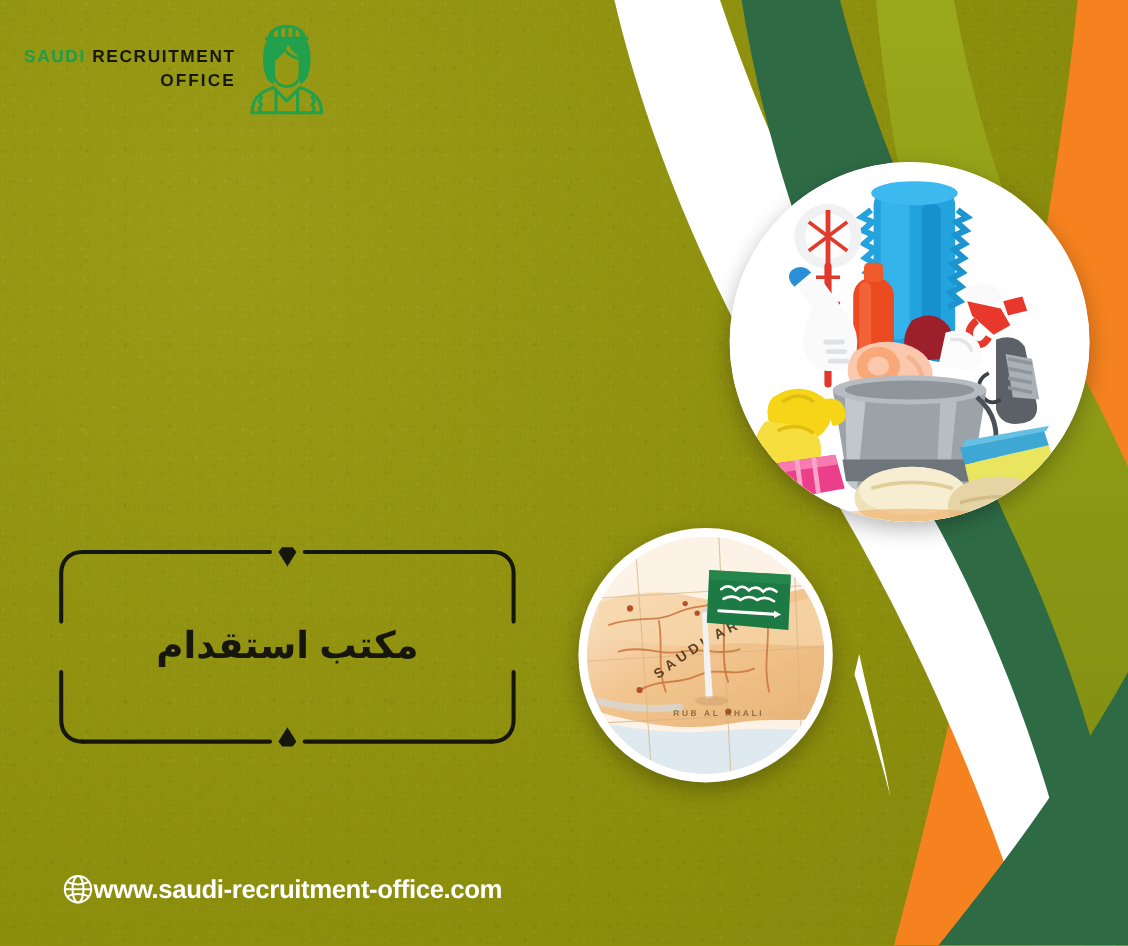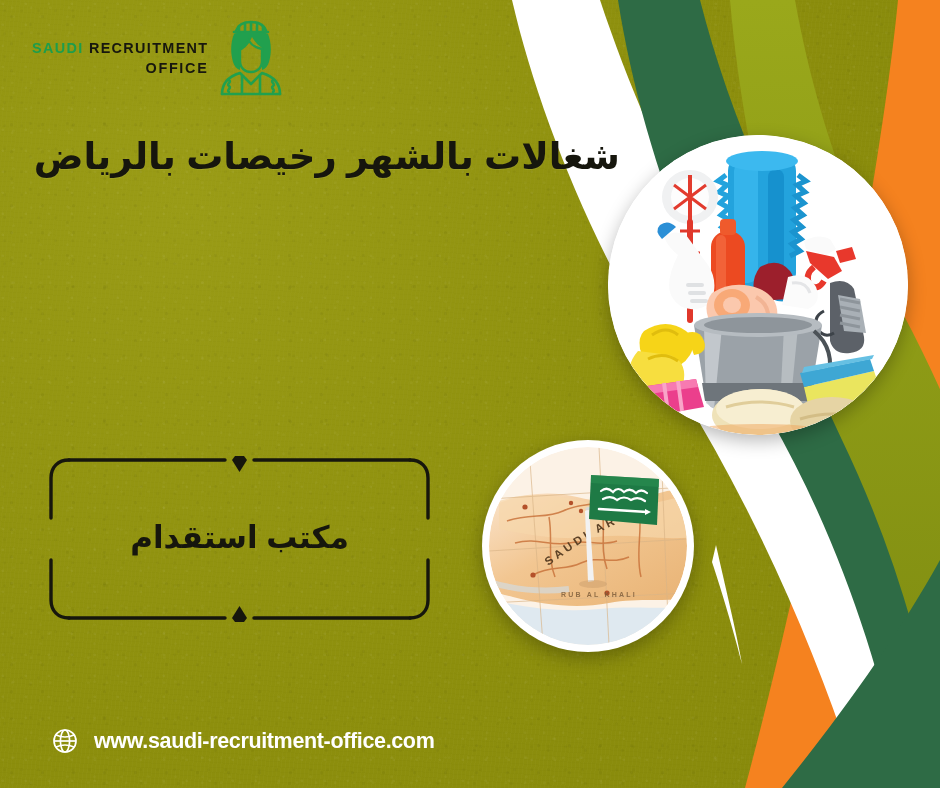--- a/index.html
+++ b/index.html
@@ -50,21 +50,21 @@
   .logo {
     position: absolute; left: 20px; top: 14px;
     display: flex; align-items: center; gap: 4px;
     height: 84px;
   }
   .logo-text { line-height: 1.15; padding-top: 4px; }
   .logo-line1 {
     font-size: 14.4px; font-weight: 700; letter-spacing: 1.35px;
     white-space: nowrap;
   }
-  .logo-saudi { color: #1e9d4b; margin-left: 12px; }
+  .logo-saudi { color: #1e9d4b; }
   .logo-recruit { color: #17170e; }
   .logo-line2 {
     font-size: 14.4px; font-weight: 700; letter-spacing: 1.7px;
     color: #17170e; text-align: right; margin-top: 3px;
   }
   .logo-mark { width: 78px; height: 84px; }
 
   
   .headline {
     position: absolute; right: 320px; top: 134px;
@@ -94,21 +94,21 @@
     font-weight: 700;
     font-size: 31px;
     line-height: 1.28;
     letter-spacing: -0.2px;
     padding-bottom: 2px;
   }
 
   
   .footer {
     position: absolute; left: 52px; top: 728px;
-    display: flex; align-items: center; gap: 16px;
+    display: flex; align-items: center; gap: 0;
   }
   .globe { width: 26px; height: 26px; flex: 0 0 26px; }
   .url {
     color: #ffffff;
     font-size: 21.5px;
     font-weight: 700;
     letter-spacing: -0.35px;
     white-space: nowrap;
   }
 
@@ -205,21 +205,20 @@
         <path d="M10,80 L68,80"></path>
 
         <path d="M30,62 L30,80 M48,62 L48,80"></path>
 
         <path d="M17,66 c3,2 -3,4 0,6 c3,2 -3,4 0,6"></path>
         <path d="M61,66 c-3,2 3,4 0,6 c-3,2 3,4 0,6"></path>
       </g>
     </svg>
   </div>
 
-  <div class="headline">شغالات بالشهر رخيصات بالرياض</div>
 
   <div class="badge-wrap">
     <svg class="badge-frame" viewBox="0 0 385 166">
       <g fill="none" stroke="#16160d" stroke-width="3.4" stroke-linecap="round">
 
         <path d="M22,4 L178,4"></path>
         <path d="M207,4 L363,4"></path>
 
         <path d="M22,162 L178,162"></path>
         <path d="M207,162 L363,162"></path>

